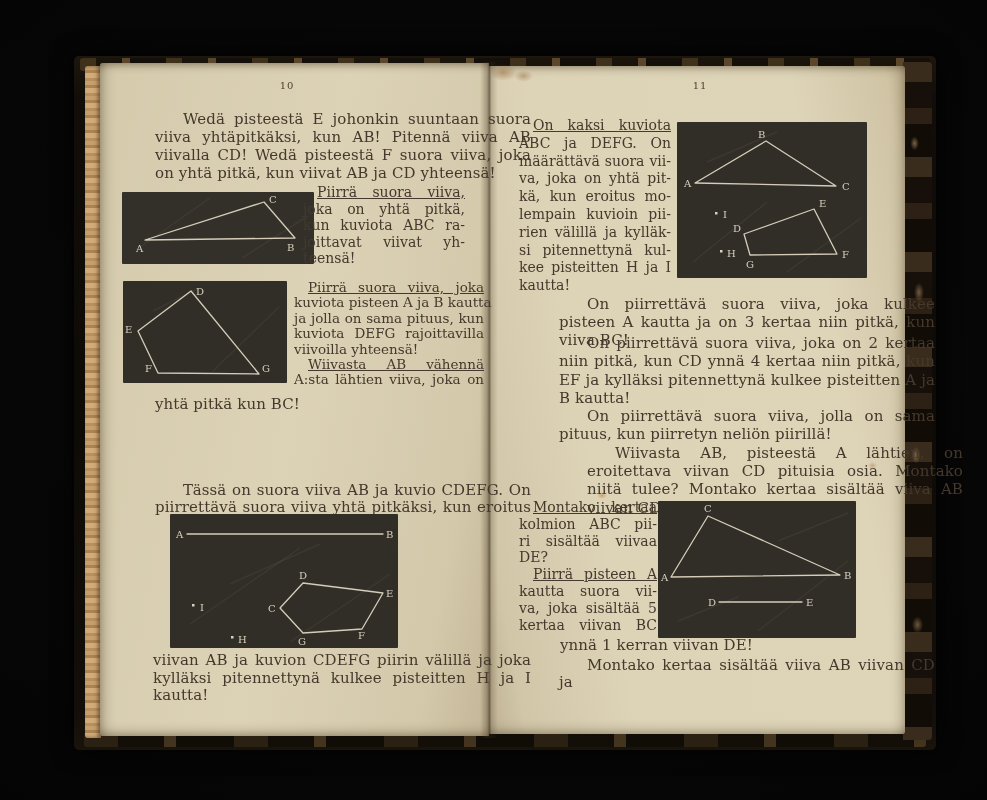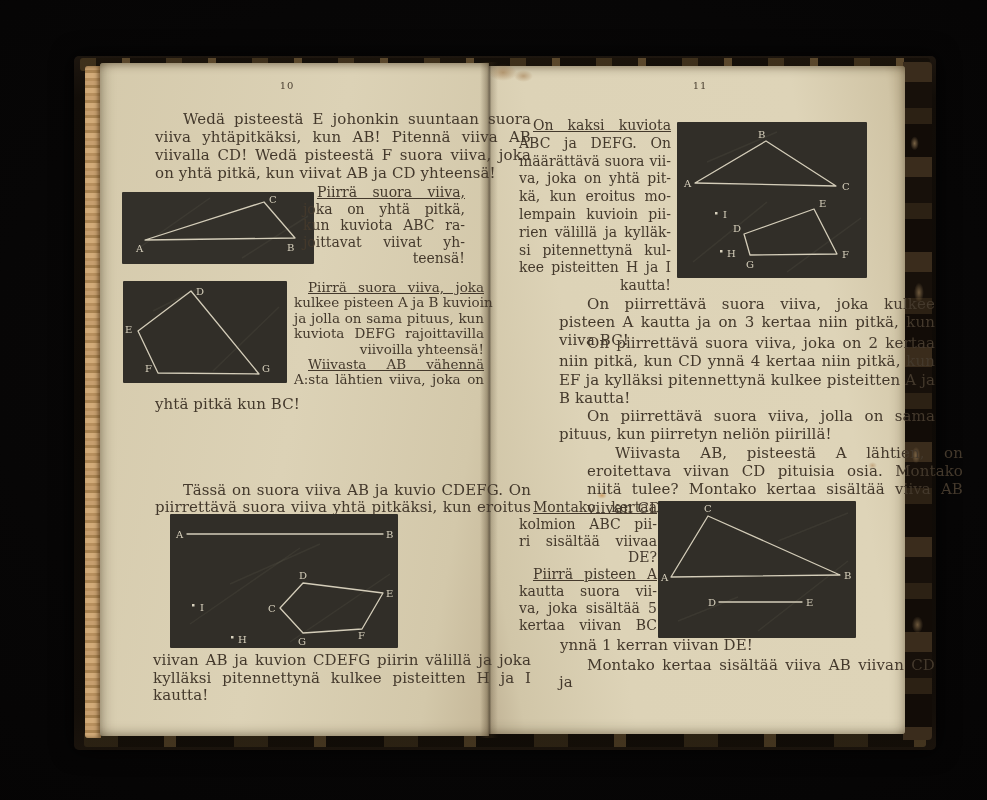--- a/index.html
+++ b/index.html
@@ -39,21 +39,21 @@
   .s1{left:489px;top:64px;width:28px;height:17px;background:radial-gradient(closest-side,rgba(146,100,52,.5),rgba(146,100,52,0));}
   .s2{left:514px;top:70px;width:19px;height:12px;background:radial-gradient(closest-side,rgba(146,100,52,.45),rgba(146,100,52,0));}
   .s3{left:597px;top:492px;width:10px;height:7px;background:radial-gradient(closest-side,rgba(190,120,45,.55),rgba(190,120,45,0));}
   .s4{left:868px;top:462px;width:9px;height:7px;background:radial-gradient(closest-side,rgba(160,105,50,.4),rgba(160,105,50,0));}
 
   .t{position:absolute;color:#44392c;}
   .pn{font-size:10px;letter-spacing:1px;text-align:center;color:#4c4133;}
   .para{text-align:justify;font-size:15px;letter-spacing:.1px;margin-left:41px;}
   .para.jlast{text-align-last:justify;}
   .col .cl{white-space:nowrap;text-align:justify;text-align-last:justify;height:var(--lh);line-height:var(--lh);}
-  .col .cl.end{text-align:right;text-align-last:auto;}
+  .col .cl.end{text-align:left;text-align-last:auto;}
   .col .cl.ind{text-indent:14px;text-decoration:underline;}
   .fig{position:absolute;}
   .figlbl{fill:#d8d1bd;font-family:"DejaVu Serif",serif;font-size:10px;}
   .figline{fill:none;stroke:#d4cdb9;stroke-width:1.3;stroke-linejoin:round;stroke-linecap:round;}
   .scratch{stroke:rgba(225,215,195,.06);stroke-width:1.5;}
 </style>
 </head>
 <body>
 
 <div class="photo">
@@ -98,21 +98,21 @@
     <line class="scratch" x1="30" y1="30" x2="74" y2="8"></line>
     <polygon class="figline" points="15,50 68,10 136,93 35,92"></polygon>
     <text class="figlbl" x="73" y="14">D</text>
     <text class="figlbl" x="2" y="52">E</text>
     <text class="figlbl" x="22" y="91">F</text>
     <text class="figlbl" x="139" y="91">G</text>
   </svg>
 
   <div class="t col" style="left:294px;top:280px;width:190px;--lh:15.4px;font-size:13.5px">
     <div class="cl ind">Piirrä suora viiva, joka</div>
-    <div class="cl">kulkee pisteen A ja B kuvioin</div>
+    <div class="cl">kuviota pisteen A ja B kautta</div>
     <div class="cl">ja jolla on sama pituus, kun</div>
     <div class="cl">kuviota DEFG rajoittavilla</div>
     <div class="cl end">viivoilla yhteensä!</div>
     <div class="cl ind">Wiivasta AB vähennä</div>
     <div class="cl">A:sta lähtien viiva, joka on</div>
   </div>
 
   <div class="t para" style="left:114px;top:396px;width:376px;line-height:17px">yhtä pitkä kun BC!</div>
 
 

